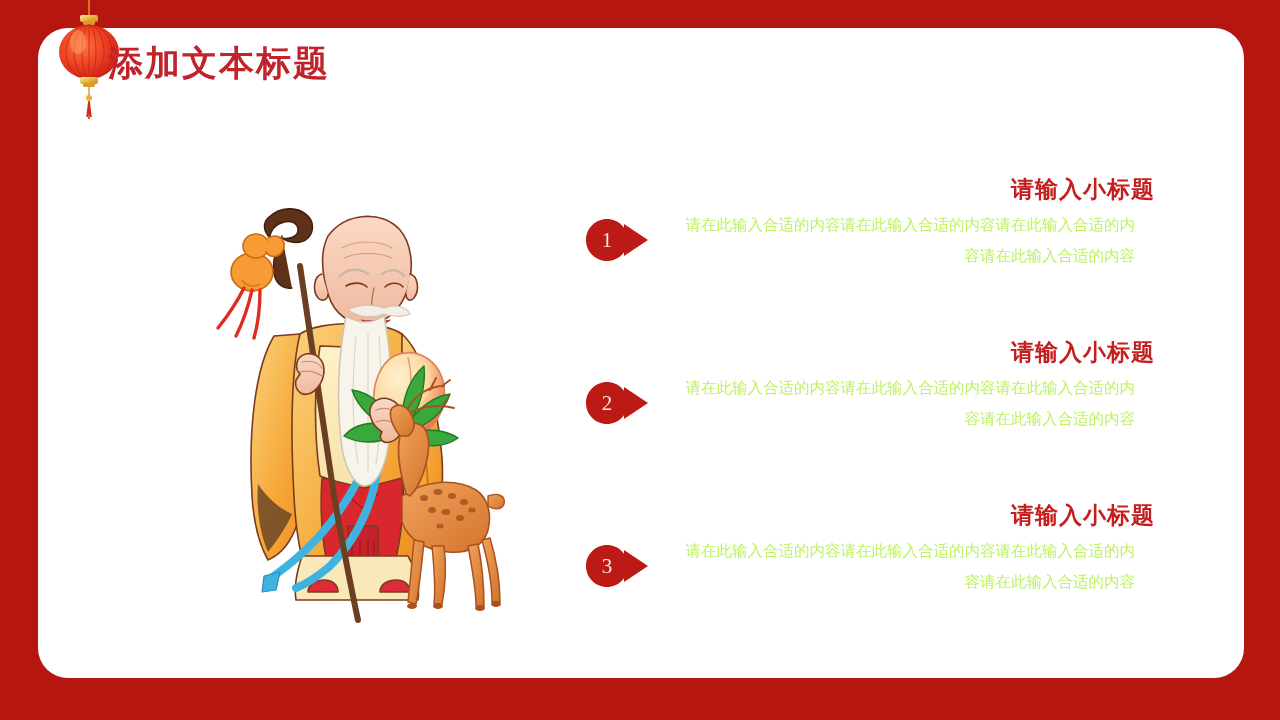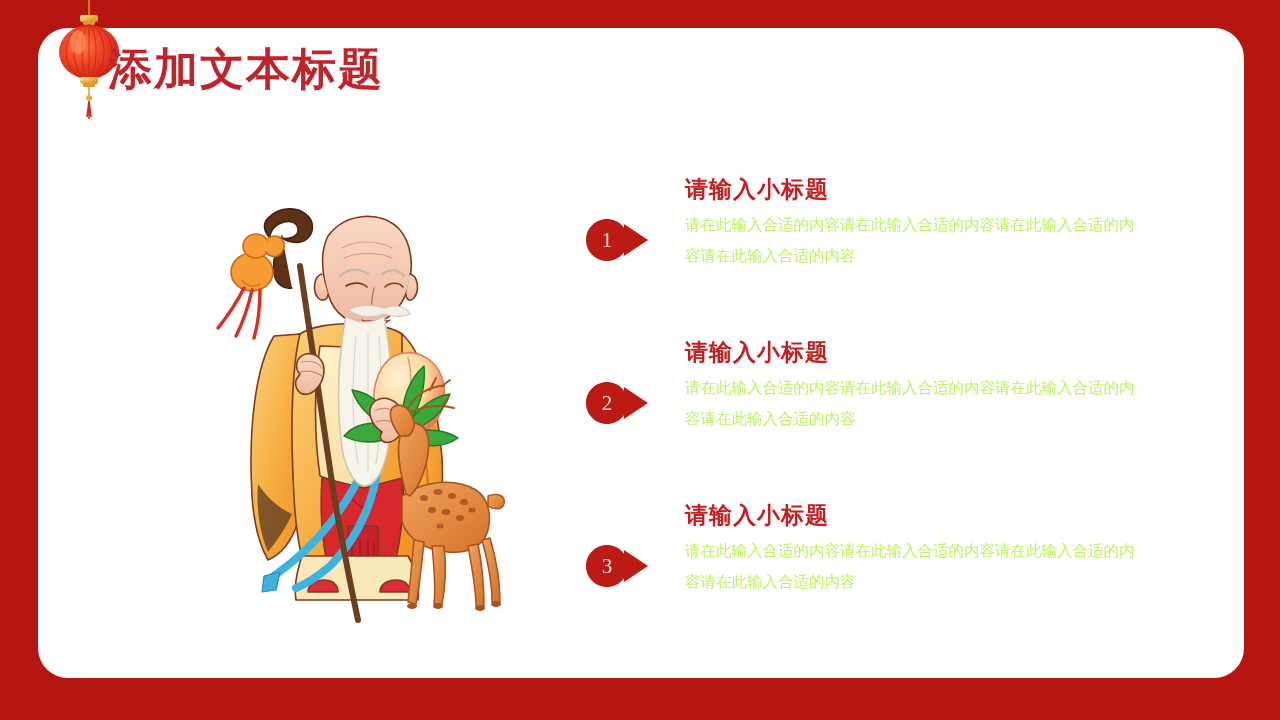--- a/index.html
+++ b/index.html
@@ -46,21 +46,21 @@
     left: 12px;
     top: 0px;
     width: 78px;
     height: 122px;
   }
 
   #page-title {
     position: absolute;
     left: 70px;
     top: 40px;
-    font-size: 44px;
+    font-size: 35px;
     font-weight: 700;
     color: #c0232a;
     letter-spacing: 2px;
     white-space: nowrap;
     font-family: "Liberation Serif", "DejaVu Serif", serif;
   }
 
   
   #illustration {
     position: absolute;
@@ -103,20 +103,21 @@
     color: #f3e7e2;
     font-family: "Liberation Serif", "DejaVu Serif", serif;
     z-index: 2;
   }
 
   .row-text {
     position: absolute;
     left: 105px;
     top: 0;
     width: 470px;
+    text-align: right;
   }
 
   .row-heading {
     font-size: 23px;
     font-weight: 700;
     color: #c41e1e;
     letter-spacing: 1px;
     line-height: 1.25;
     margin: 0 0 4px 0;
     font-family: "Liberation Serif", "DejaVu Serif", serif;

